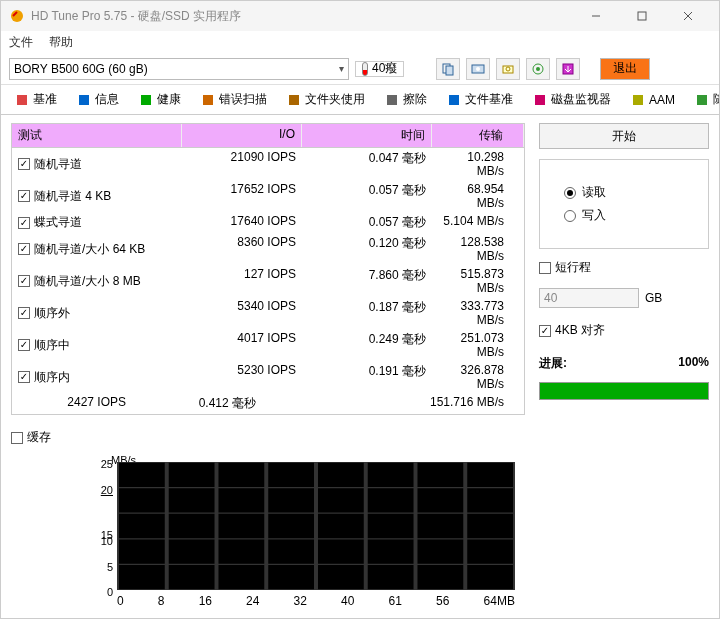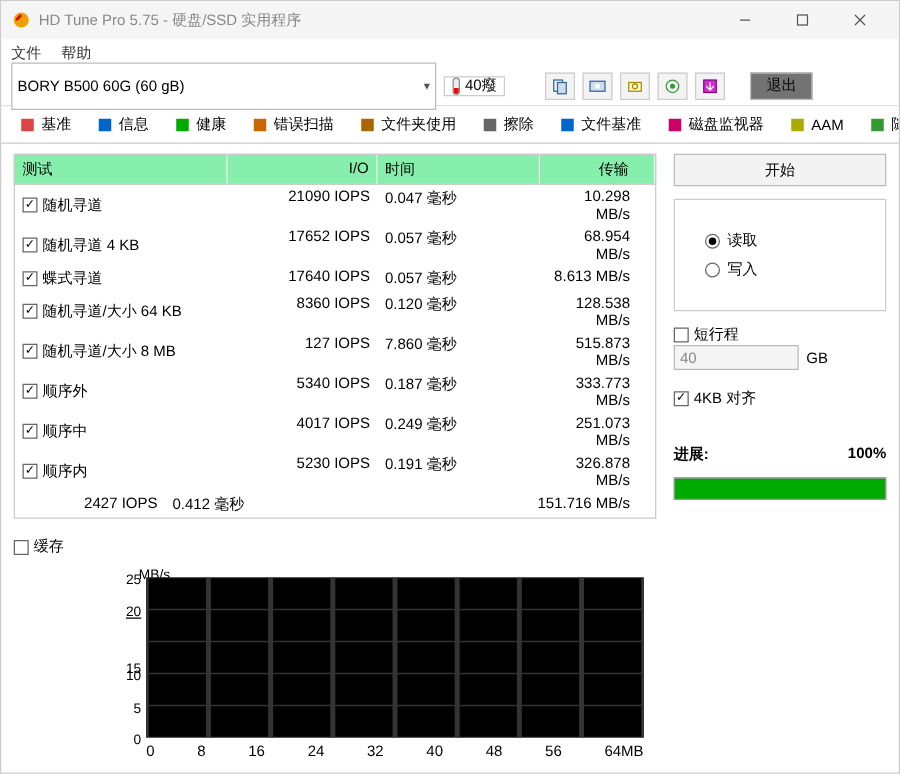--- a/index.html
+++ b/index.html
@@ -4,64 +4,64 @@
 <style>
 *{box-sizing:border-box;margin:0;padding:0;font-family:"Microsoft YaHei","Segoe UI",sans-serif;font-size:12px}
 body{background:#fff;width:720px;height:619px;overflow:hidden;border:1px solid #ccc}
 .titlebar{height:30px;background:#f5f5f5;display:flex;align-items:center;padding:0 8px;color:#888}
 .titlebar .appicon{width:16px;height:16px;margin-right:6px}
 .titlebar .title{flex:1}
 .wbtn{width:46px;height:30px;display:flex;align-items:center;justify-content:center;color:#555}
 .wbtn svg{width:10px;height:10px}
 .menubar{height:22px;display:flex;align-items:center;padding:0 8px;gap:16px;color:#333}
 .toolbar{height:32px;display:flex;align-items:center;padding:4px 8px;gap:6px;border-bottom:1px solid #e0e0e0}
-.drive-select{flex:0 0 340px;height:38px;border:1px solid #bbb;background:#fff;display:flex;align-items:center;padding:0 4px;justify-content:space-between}
+.drive-select{flex:0 0 340px;height:22px;border:1px solid #bbb;background:#fff;display:flex;align-items:center;padding:0 4px;justify-content:space-between}
 .drive-select .arrow{font-size:10px;color:#555}
 .temp{display:flex;align-items:center;gap:4px;border:1px solid #ccc;height:16px;padding:0 6px}
 .temp .thermo{width:6px;height:14px;background:linear-gradient(to top,red 40%,#eee 40%);border:1px solid #888;border-radius:3px}
 .tbtn{width:24px;height:22px;border:1px solid #ccc;background:#f3f3f3;display:flex;align-items:center;justify-content:center}
 .tbtn svg{width:14px;height:14px}
-.exit-btn{width:50px;height:22px;border:1px solid #bbb;background:#737373;display:flex;align-items:center;justify-content:center}
+.exit-btn{width:50px;height:22px;border:1px solid #bbb;background:#f97316;display:flex;align-items:center;justify-content:center}
 .tabbar{height:30px;display:flex;align-items:center;border-bottom:1px solid #ccc;padding:0 6px;gap:4px;overflow:hidden}
 .tab{display:flex;align-items:center;gap:4px;padding:4px 8px;white-space:nowrap;cursor:pointer}
 .tab .ticon{width:14px;height:14px;flex-shrink:0}
 .content{display:flex;padding:8px 10px;gap:14px;height:calc(100% - 114px)}
 .left{flex:1;display:flex;flex-direction:column}
 .right{width:170px;display:flex;flex-direction:column;gap:10px}
-.table-head{display:flex;border:1px solid #ccc;background:#86efac}
+.table-head{display:flex;border:1px solid #ccc;background:#f0abfc}
 .table-head div{padding:3px 6px;border-right:1px solid #eee}
 .col1{width:170px;text-align:left}
 .col2{width:120px;text-align:right}
-.col3{width:130px;}
+.col3{width:130px;text-align:right}
 .col4{flex:1;text-align:right;padding-right:20px!important}
 .table-body{border:1px solid #ccc;border-top:none}
 .trow{display:flex}
 .trow div{padding:2px 6px}
 .trow .col1{display:flex;align-items:center;gap:4px}
 .chk{width:12px;height:12px;border:1px solid #666;display:inline-flex;align-items:center;justify-content:center;flex-shrink:0}
 .chk.on::after{content:"✓";font-size:10px;line-height:1;color:#000}
 .cache-row{margin-top:14px;display:flex;align-items:center;gap:4px}
 .chart{margin-top:10px;position:relative;height:220px}
 .chart .ylabel{position:absolute;left:100px;top:-2px;font-size:11px}
 .chart .yaxis{position:absolute;left:80px;top:6px;bottom:20px;width:24px}
 .chart .ytick{position:absolute;right:2px;font-size:11px;text-align:right;width:22px}
 .chart .plot{position:absolute;left:106px;right:10px;top:6px;bottom:20px;background:#000}
 .chart .grid line{stroke:#333;stroke-width:1}
 .chart .xaxis{position:absolute;left:106px;right:10px;bottom:2px;display:flex;justify-content:space-between;font-size:11px}
 .start-btn{width:100%;height:26px;border:1px solid #bbb;background:#f3f3f3}
 .radio-group{border:1px solid #ccc;padding:24px;display:flex;flex-direction:column;gap:6px}
 .radio{display:flex;align-items:center;gap:6px}
 .radio .r{width:12px;height:12px;border:1px solid #666;border-radius:50%;display:flex;align-items:center;justify-content:center}
 .radio .r.on::after{content:"";width:6px;height:6px;background:#000;border-radius:50%}
-.short-group{display:flex;flex-direction:column;gap:0}
+.short-group{display:flex;flex-direction:column;gap:12px}
 .short-head{display:flex;align-items:center;gap:4px}
 .spin{display:flex;align-items:center;gap:6px}
 .spin input{width:100px;height:20px;border:1px solid #bbb;padding:0 4px;background:#f5f5f5;color:#888}
 .align-row{display:flex;align-items:center;gap:4px;margin-top:4px}
-.progress-row{display:flex;justify-content:space-between;font-weight:bold;margin-top:18px}
+.progress-row{display:flex;justify-content:space-between;font-weight:bold;margin-top:6px}
 .progress-bar{height:18px;border:1px solid #999;background:#0a0}
 </style>
 </head>
 <body>
 
 <div class="titlebar">
   <svg class="appicon" viewBox="0 0 16 16">
       <circle cx="8" cy="8" r="6" fill="#f0a000"></circle>
       <path d="M4 8 L8 4" stroke="#d00" stroke-width="2"></path>
     </svg>
@@ -223,21 +223,21 @@
           <div class="col3">0.057 毫秒</div>
           <div class="col4">68.954 MB/s</div>
         </div>
         <div class="trow">
           <div class="col1">
             <span class="chk on"></span>
             <span>蝶式寻道</span>
           </div>
           <div class="col2">17640 IOPS</div>
           <div class="col3">0.057 毫秒</div>
-          <div class="col4">8.613 MB/s</div>
+          <div class="col4">5.104 MB/s</div>
         </div>
         <div class="trow">
           <div class="col1">
             <span class="chk on"></span>
             <span>随机寻道/大小 64 KB</span>
           </div>
           <div class="col2">8360 IOPS</div>
           <div class="col3">0.120 毫秒</div>
           <div class="col4">128.538 MB/s</div>
         </div>
@@ -318,21 +318,21 @@
             <line x1="100" y1="0" x2="100" y2="100"></line>
         </svg>
       </div>
       <div class="xaxis" id="xaxis">
           <span>0</span>
           <span>8</span>
           <span>16</span>
           <span>24</span>
           <span>32</span>
           <span>40</span>
-          <span>48</span>
+          <span>61</span>
           <span>56</span>
           <span>64MB</span>
         </div>
     </div>
   </div>
 
   <div class="right">
     <button class="start-btn">开始</button>
     <div class="radio-group">
       <div class="radio">

